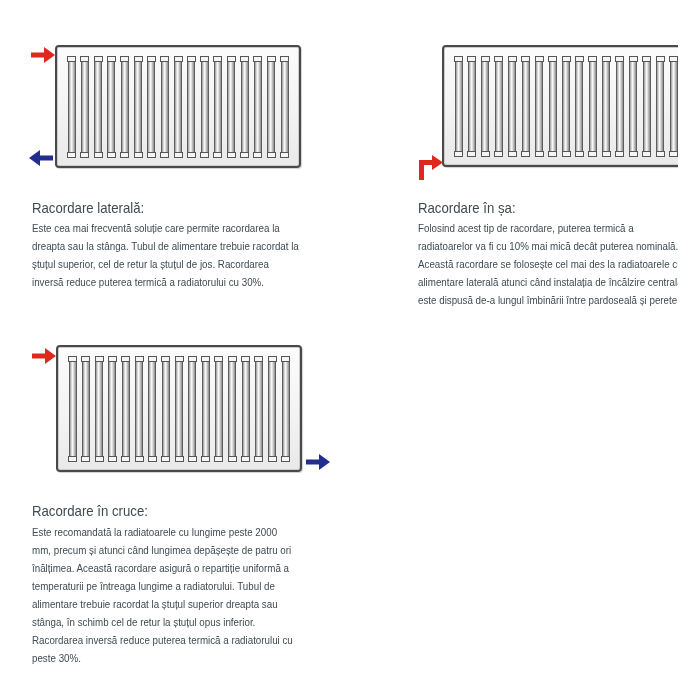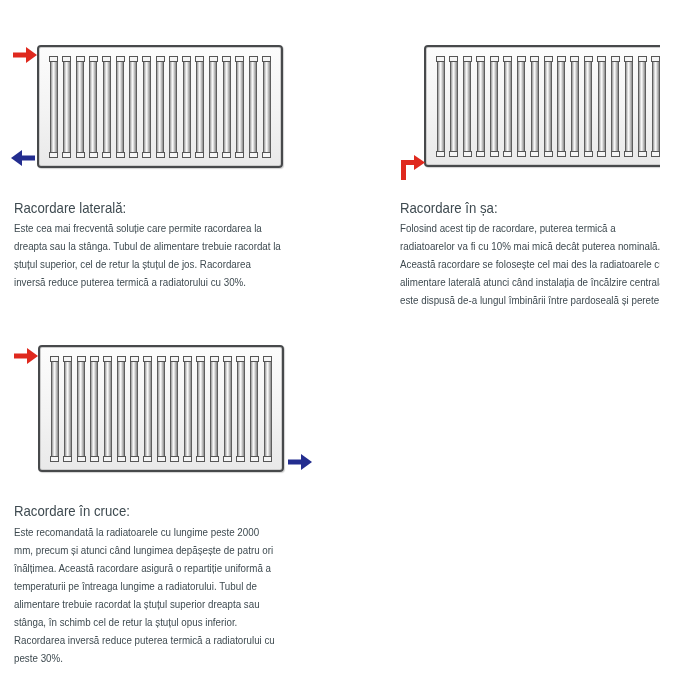--- a/index.html
+++ b/index.html
@@ -1,19 +1,20 @@
 <!DOCTYPE html>
 <html><head>
 <meta charset="utf-8">
 <style>
   html,body{margin:0;padding:0;background:#ffffff;}
   #stage{
     position:relative;width:660px;height:700px;background:#ffffff;
     overflow:hidden;
     font-family:"Liberation Sans","DejaVu Sans",sans-serif;
+    margin-left:18px;
   }
 
   
   .radiator{
     position:absolute;
     border:2px solid #47494b;border-radius:4px;
     background:linear-gradient(180deg,#fcfcfc 0%,#f3f3f3 55%,#e9e9e9 100%);
     box-shadow:inset 0 0 0 1px #cccccc,1px 1px 1px rgba(0,0,0,.18);
     box-sizing:border-box;
   }

